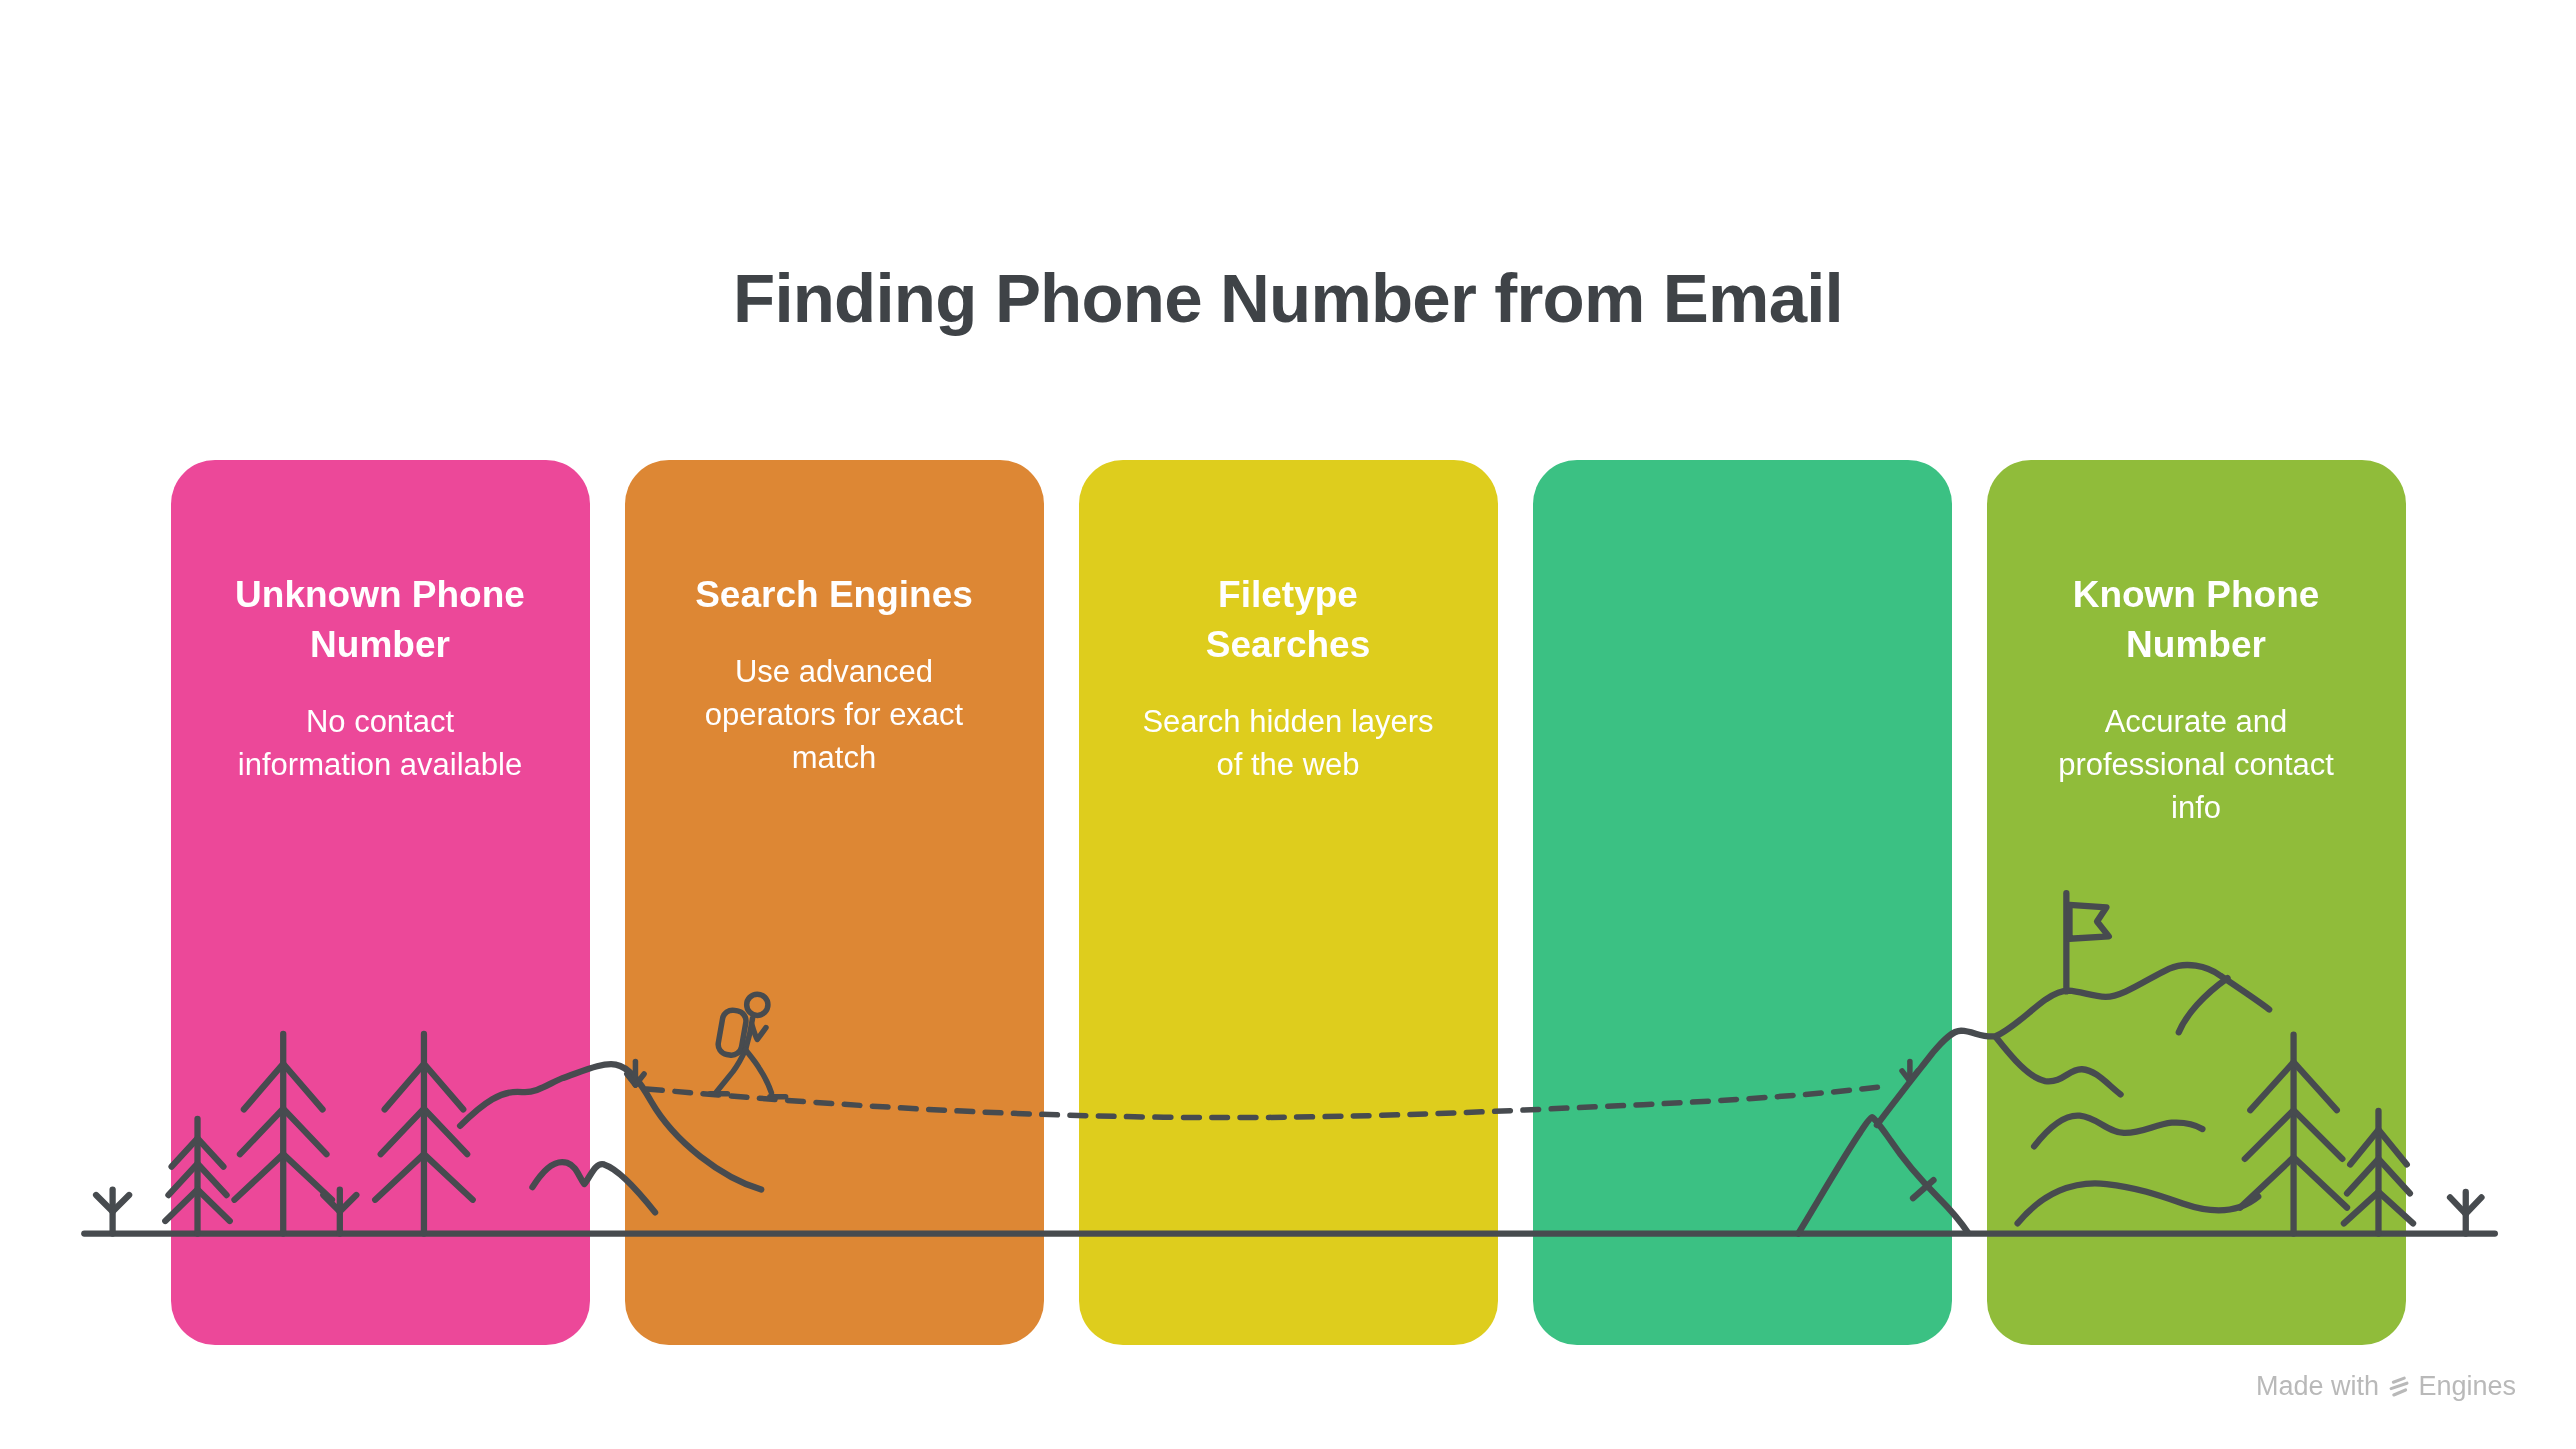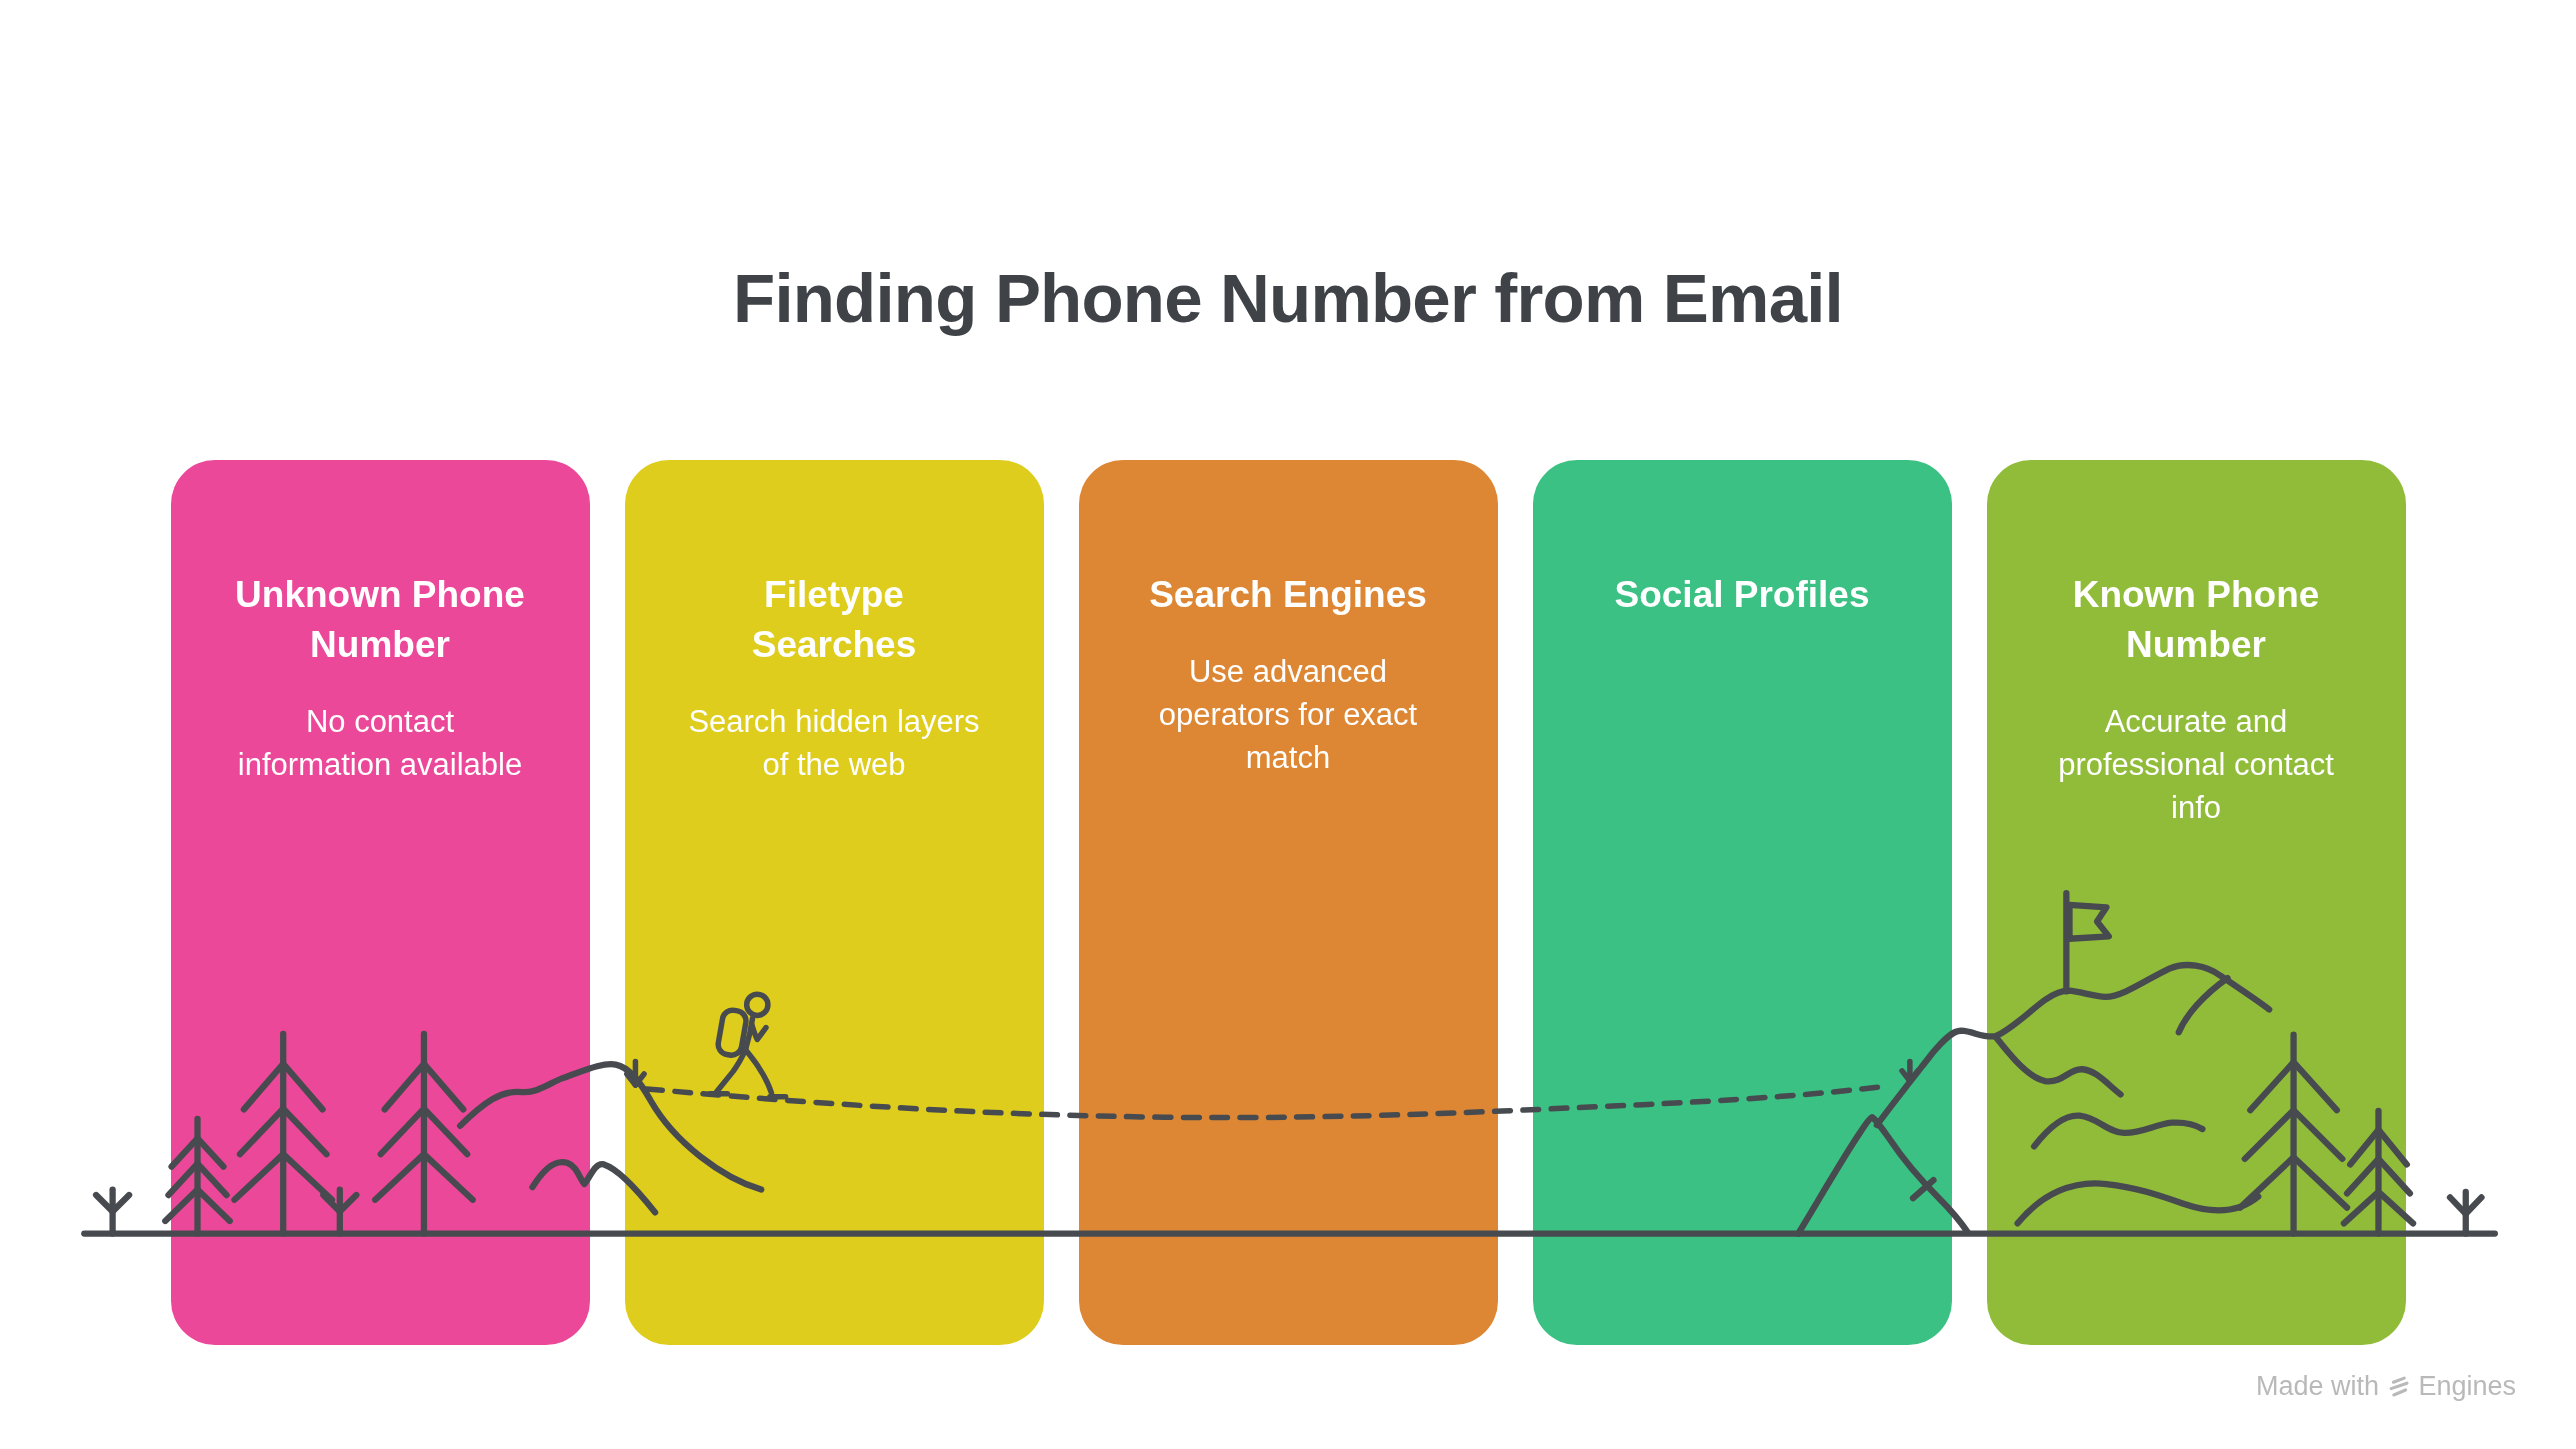--- a/index.html
+++ b/index.html
@@ -42,34 +42,33 @@
 
   <div class="page-title" style="color: rgb(63, 67, 71);">Finding Phone Number from Email</div>
 
   <div class="cards">
     <div class="card" style="background-color: #ec4899;">
       <div class="card-title">Unknown Phone
 Number</div>
       <div class="card-body">No contact
 information available</div>
     </div>
+    <div class="card" style="background-color: rgb(221, 135, 52);">
+      <div class="card-title">Search Engines</div>
+      <div class="card-body">Use advanced
+operators for exact
+match</div>
+    </div>
     <div class="card" style="background-color: rgb(222, 205, 29);">
       <div class="card-title">Filetype
 Searches</div>
       <div class="card-body">Search hidden layers
 of the web</div>
     </div>
-    <div class="card" style="background-color: rgb(221, 135, 52);">
-      <div class="card-title">Search Engines</div>
-      <div class="card-body">Use advanced
-operators for exact
-match</div>
-    </div>
     <div class="card" style="background-color: rgb(59, 193, 131);">
-      <div class="card-title">Social Profiles</div>
     </div>
     <div class="card" style="background-color: rgb(144, 188, 58);">
       <div class="card-title">Known Phone
 Number</div>
       <div class="card-body">Accurate and
 professional contact
 info</div>
     </div>
   </div>
 

